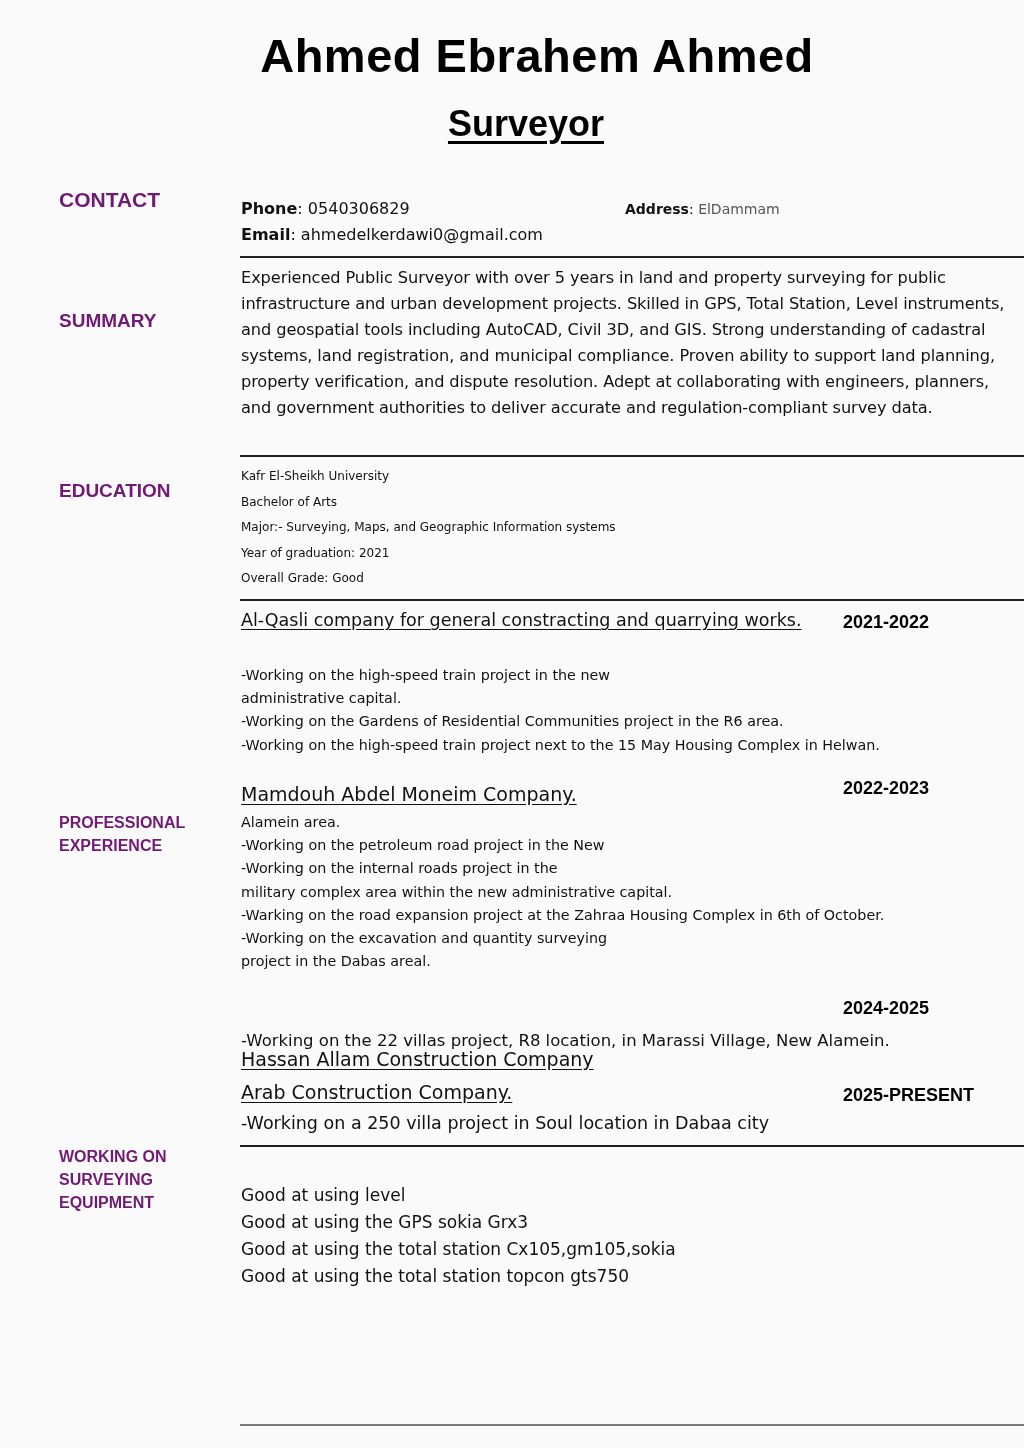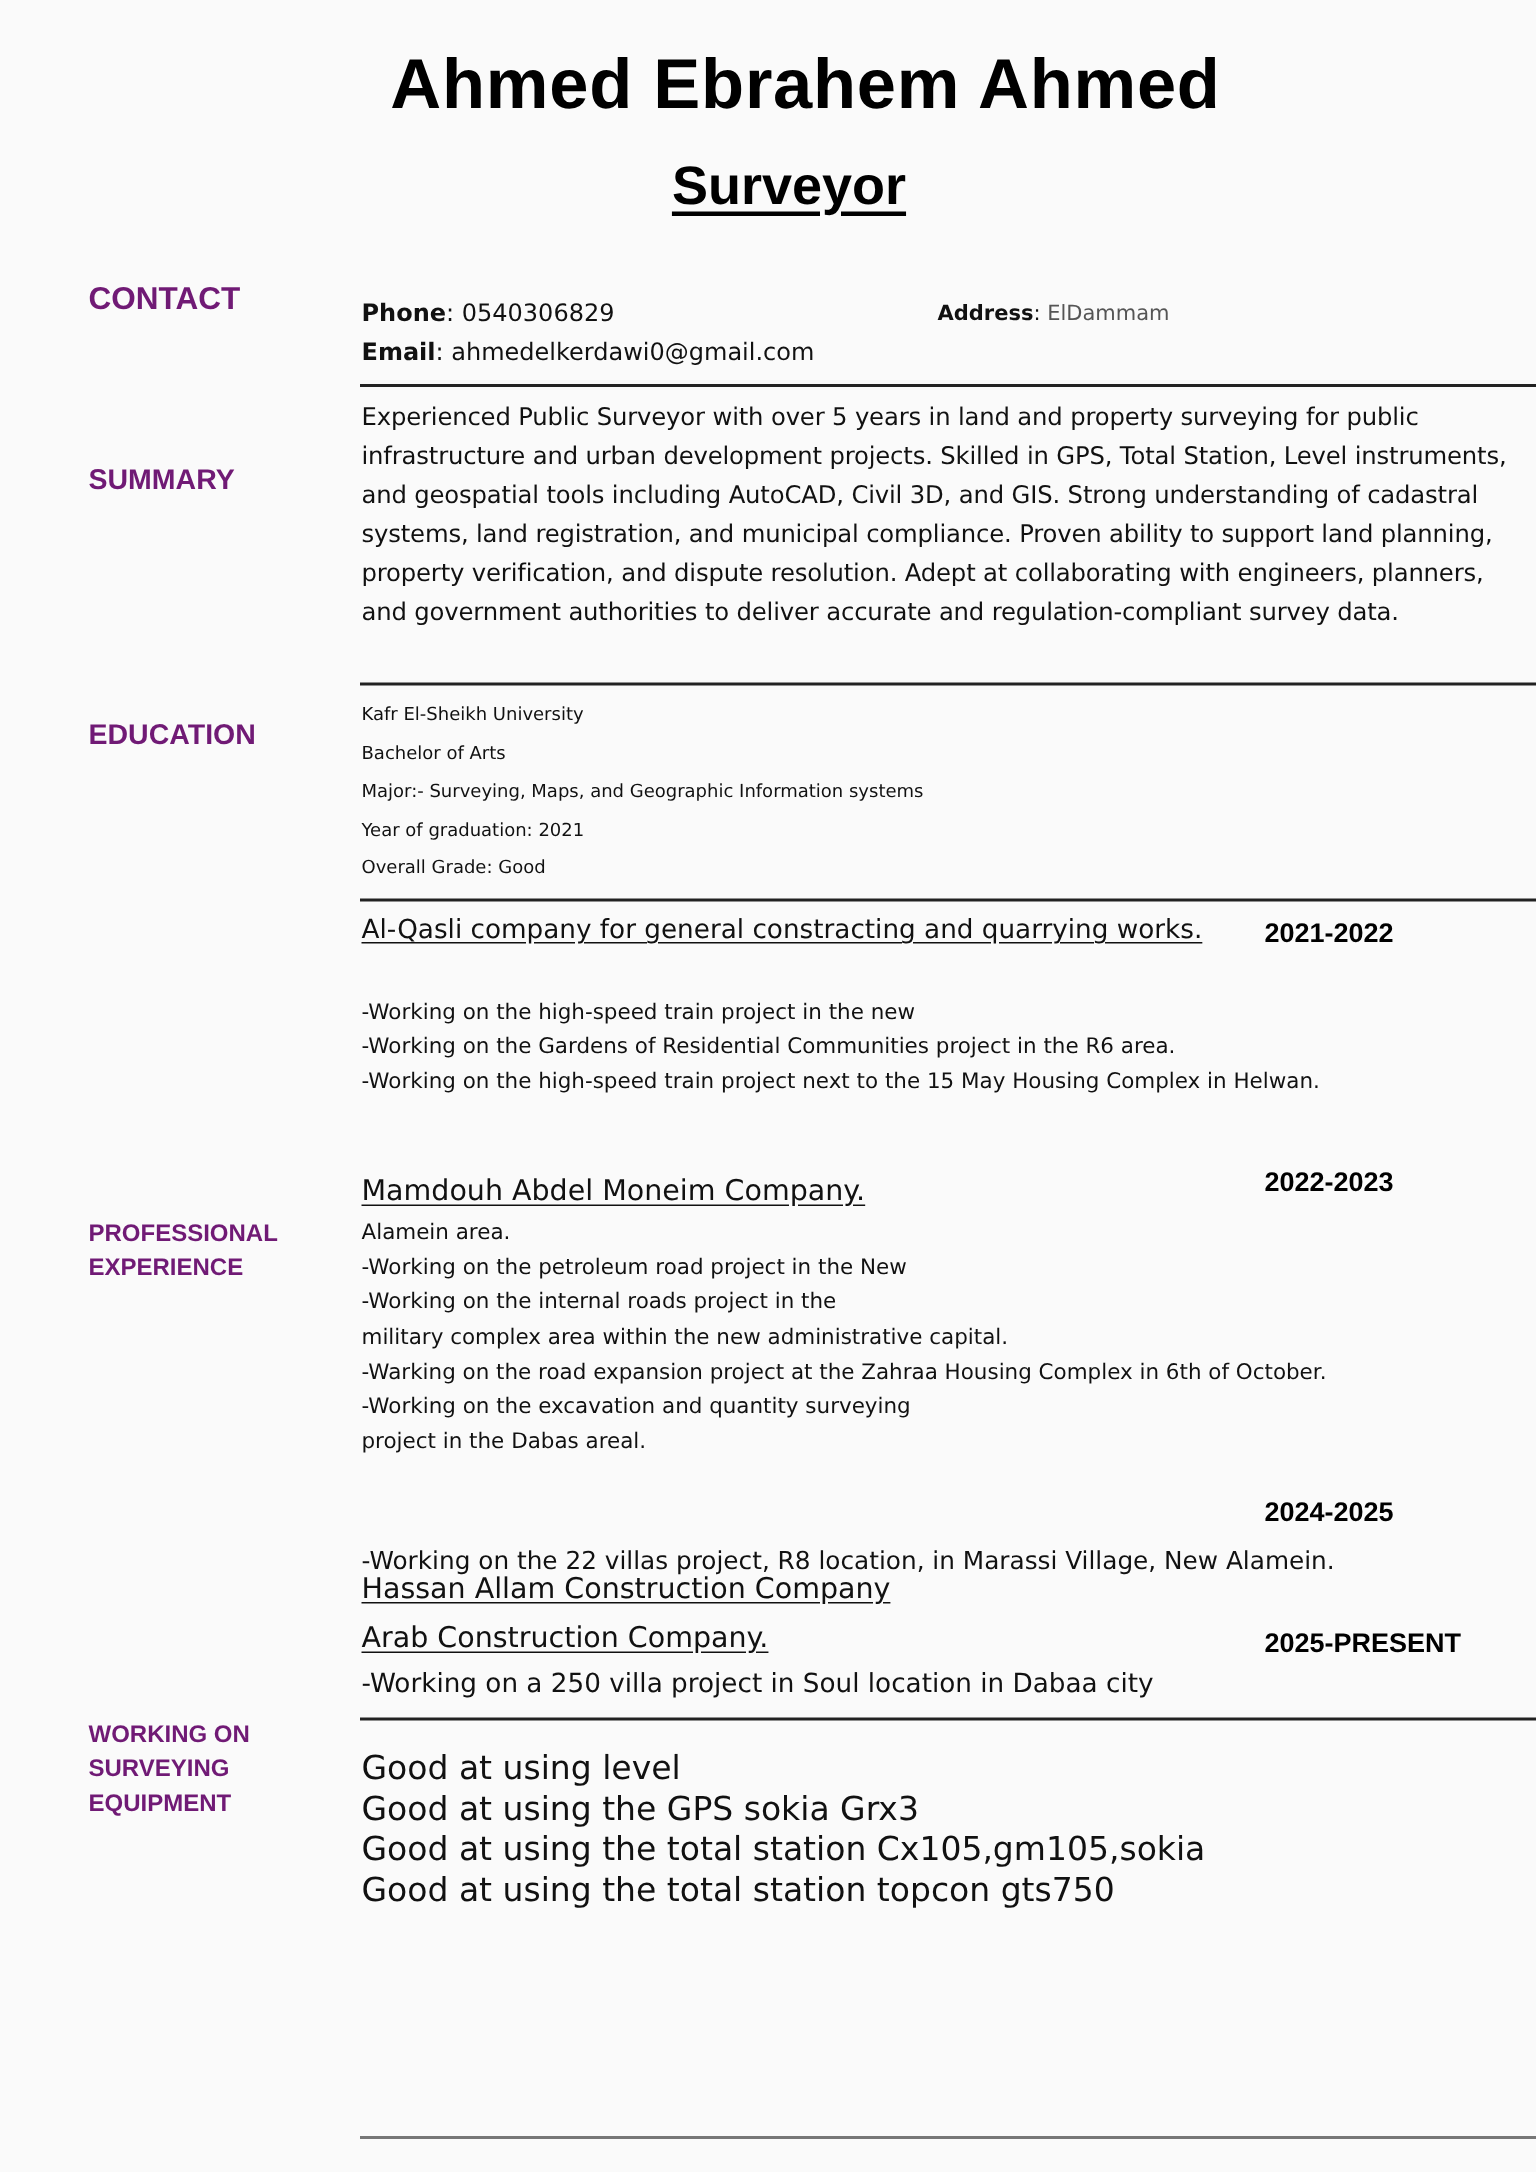--- a/index.html
+++ b/index.html
@@ -27,21 +27,21 @@
     .txt { left: 241px; font-size: 16px; color: #111; }
     .lines div { line-height: 25.5px; white-space: nowrap; }
     .summary { left: 241px; width: 780px; font-size: 16.2px; line-height: 26px; letter-spacing: -0.1px; }
     .edu div { line-height: 25.5px; font-size: 12px; }
     .co { left: 241px; font-size: 19px; text-decoration: underline; text-underline-offset: 3px; white-space: nowrap; }
     .co.small { font-size: 17.5px; }
     .yr { left: 843px; font-family: "Liberation Sans", sans-serif; font-weight: bold; font-size: 18px; color: #000; }
     .bul { left: 241px; font-size: 14.3px; }
     .bul div { line-height: 23.2px; white-space: nowrap; }
     .bul2 { left: 241px; font-size: 16.5px; white-space: nowrap; }
-    .equip { left: 241px; font-size: 22px; }
+    .equip { left: 241px; font-size: 17px; margin-top: 16px; }
     .equip div { line-height: 27px; white-space: nowrap; }
     .contact-label { font-weight: bold; }
     .addr { left: 625px; top: 201px; font-size: 14px; }
     .addr .v { color: #555; }
     .footer-rule { left: 240px; right: 0; top: 1424px; height: 2px; background: #777; }
   </style>
 </head>
 <body>
 
 <div class="abs name">Ahmed Ebrahem Ahmed</div>
@@ -71,20 +71,21 @@
 
 <div class="abs sec small" style="top:811px;">
   <div>PROFESSIONAL</div>
   <div>EXPERIENCE</div>
 </div>
 
 <div class="abs co small" style="top:610px;">Al-Qasli company for general constracting and quarrying works.</div>
 <div class="abs yr" style="top:612px;">2021-2022</div>
 <div class="abs bul" style="top:664px;">
   <div>-Working on the high-speed train project in the new</div>
+  <div>administrative capital.</div>
   <div>-Working on the Gardens of Residential Communities project in the R6 area.</div>
   <div>-Working on the high-speed train project next to the 15 May Housing Complex in Helwan.</div>
 </div>
 
 <div class="abs co" style="top:783px;">Mamdouh Abdel Moneim Company.</div>
 <div class="abs yr" style="top:778px;">2022-2023</div>
 <div class="abs bul" style="top:811px;">
   <div>Alamein area.</div>
   <div>-Working on the petroleum road project in the New</div>
   <div>-Working on the internal roads project in the</div>

